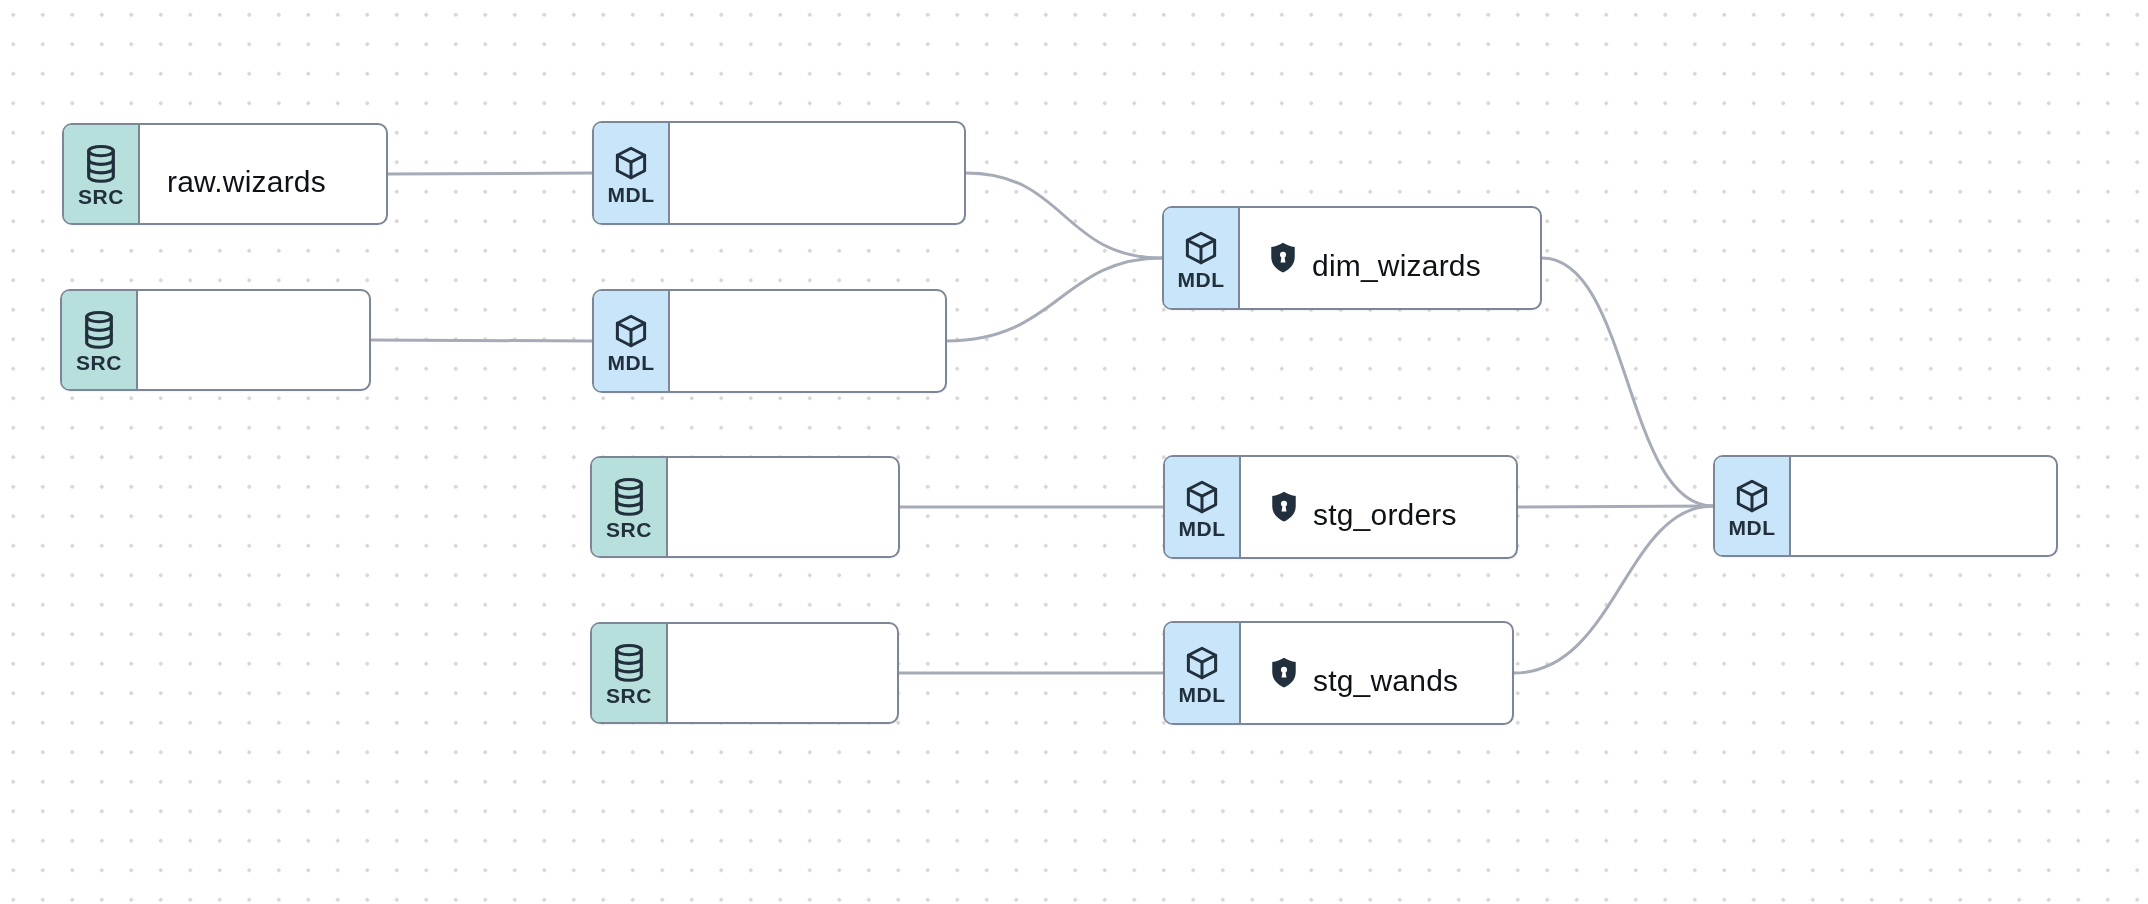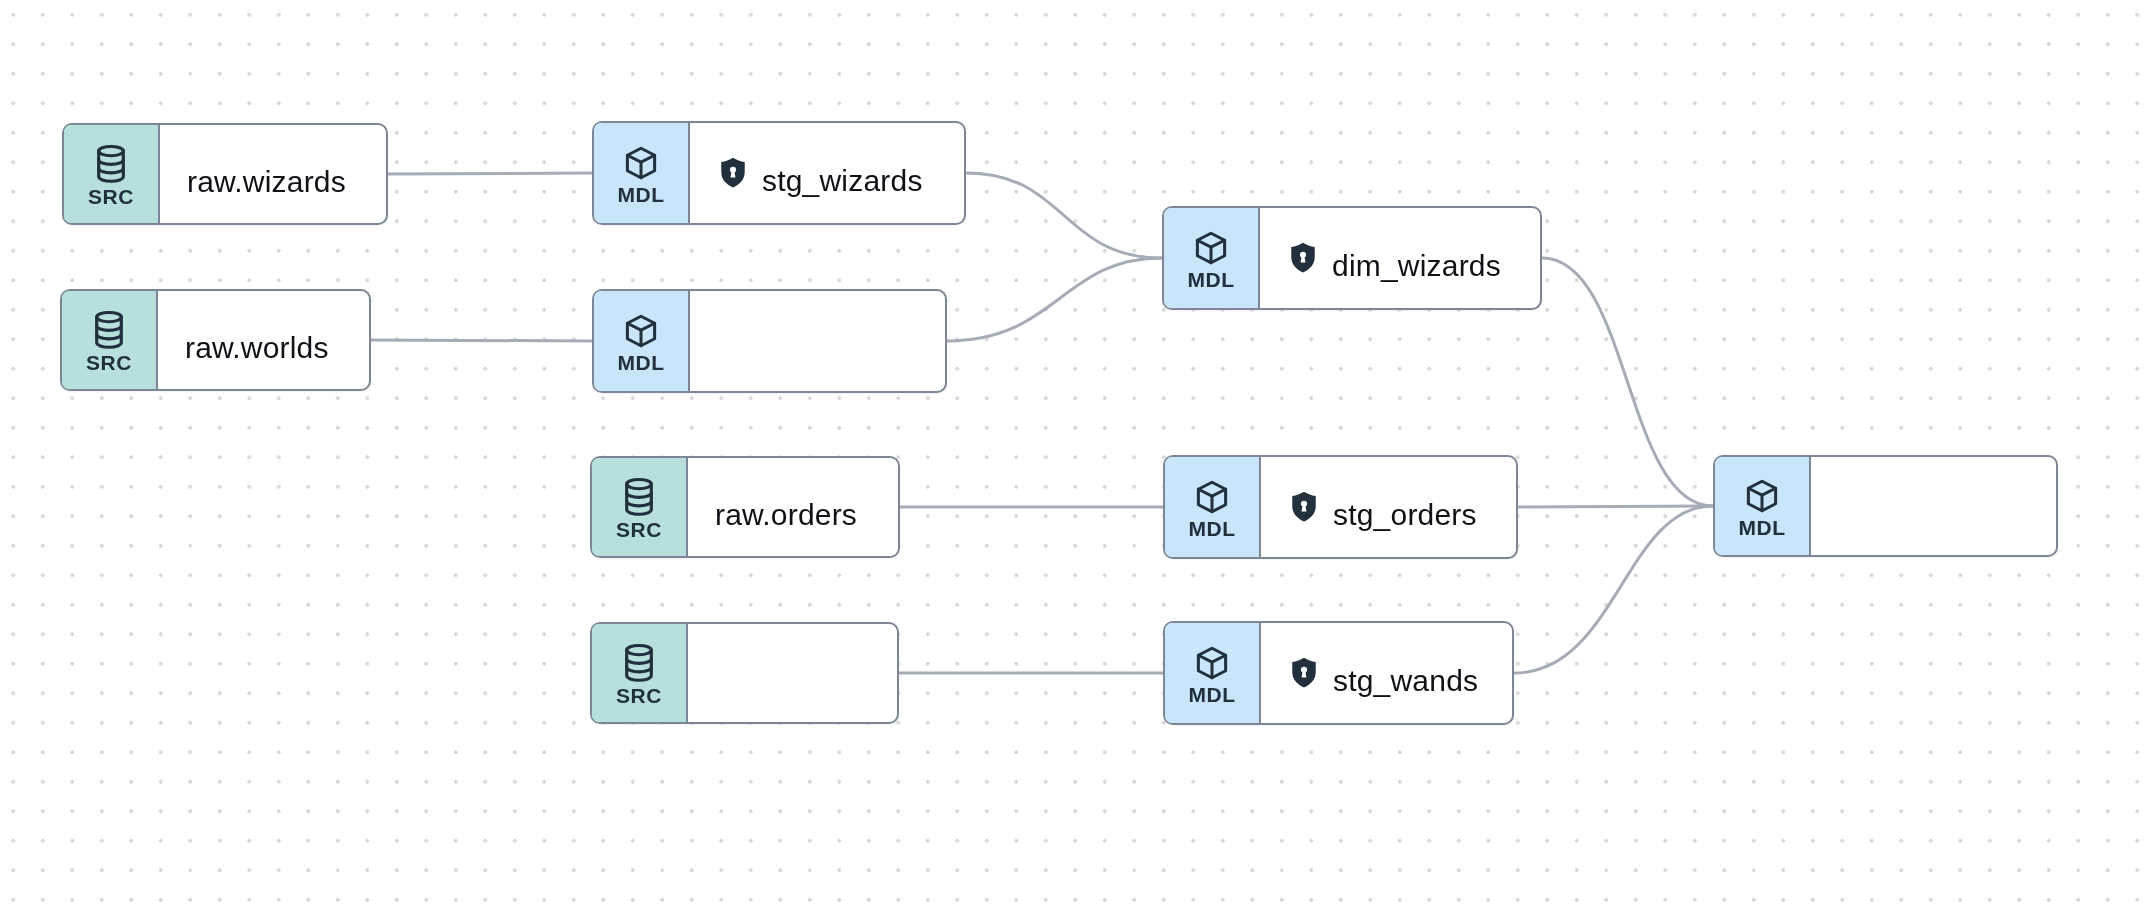--- a/index.html
+++ b/index.html
@@ -15,21 +15,21 @@
   #edges-layer{position:absolute;left:0;top:0;}
   .edge{fill:none;stroke:var(--edge,#a5abb7);stroke-width:3;stroke-linecap:round;}
   .node{
     position:absolute;display:flex;box-sizing:border-box;
     background:var(--node-bg,#fff);
     border:2px solid var(--node-border,#7d8697);
     border-radius:10px;
     box-shadow:0 1px 2px rgba(20,30,50,.06);
   }
   .badge{
-    width:96px;flex:none;box-sizing:border-box;
+    width:76px;flex:none;box-sizing:border-box;
     border-right:2px solid var(--node-border,#7d8697);
     border-radius:7px 0 0 7px;
     display:flex;flex-direction:column;align-items:center;justify-content:center;
     padding-top:4px;
   }
   .badge.src{background:var(--src-badge,#b7dfdb);}
   .badge.mdl{background:var(--mdl-badge,#c9e5f9);justify-content:center;}
   .badge-label{
     font-size:21px;font-weight:700;letter-spacing:.5px;
     color:var(--icon-dark,#22303e);line-height:1.1;margin-top:1px;
@@ -81,151 +81,135 @@
         <div class="badge mdl">
           <span class="badge-icon">
             <svg width="38" height="38" viewBox="0 0 24 24" fill="none" stroke="var(--icon-dark)" stroke-width="1.9" stroke-linejoin="round" stroke-linecap="round">
               <path d="M12 2.7 L20.6 7.1 V16.9 L12 21.3 L3.4 16.9 V7.1 Z"></path>
               <path d="M3.4 7.1 L12 11.4 L20.6 7.1"></path>
               <path d="M12 11.4 V21.3"></path>
             </svg>
           </span>
           <span class="badge-label">MDL</span>
         </div>
+      </div>
+      <div class="node" style="left: 60px; top: 289px; width: 311px; height: 102px;">
+        <div class="badge src">
+          <span class="badge-icon">
+            <svg width="36" height="40" viewBox="0 0 24 26" fill="none" stroke="var(--icon-dark)" stroke-width="2.1" stroke-linecap="round">
+              <ellipse cx="12" cy="4.4" rx="8.2" ry="3.1"></ellipse>
+              <path d="M3.8 4.4 v17 c0 1.75 3.67 3.1 8.2 3.1 s8.2 -1.35 8.2 -3.1 v-17"></path>
+              <path d="M3.8 10.1 c0 1.75 3.67 3.1 8.2 3.1 s8.2 -1.35 8.2 -3.1"></path>
+              <path d="M3.8 15.8 c0 1.75 3.67 3.1 8.2 3.1 s8.2 -1.35 8.2 -3.1"></path>
+            </svg>
+          </span>
+          <span class="badge-label">SRC</span>
+        </div>
+      </div>
+      <div class="node" style="left: 592px; top: 289px; width: 355px; height: 104px;">
+        <div class="badge mdl">
+          <span class="badge-icon">
+            <svg width="38" height="38" viewBox="0 0 24 24" fill="none" stroke="var(--icon-dark)" stroke-width="1.9" stroke-linejoin="round" stroke-linecap="round">
+              <path d="M12 2.7 L20.6 7.1 V16.9 L12 21.3 L3.4 16.9 V7.1 Z"></path>
+              <path d="M3.4 7.1 L12 11.4 L20.6 7.1"></path>
+              <path d="M12 11.4 V21.3"></path>
+            </svg>
+          </span>
+          <span class="badge-label">MDL</span>
+        </div>
+      </div>
+      <div class="node" style="left: 1162px; top: 206px; width: 380px; height: 104px;">
+        <div class="badge mdl">
+          <span class="badge-icon">
+            <svg width="38" height="38" viewBox="0 0 24 24" fill="none" stroke="var(--icon-dark)" stroke-width="1.9" stroke-linejoin="round" stroke-linecap="round">
+              <path d="M12 2.7 L20.6 7.1 V16.9 L12 21.3 L3.4 16.9 V7.1 Z"></path>
+              <path d="M3.4 7.1 L12 11.4 L20.6 7.1"></path>
+              <path d="M12 11.4 V21.3"></path>
+            </svg>
+          </span>
+          <span class="badge-label">MDL</span>
+        </div>
         <div class="node-body">
           <span class="shield-wrap">
             <svg width="32" height="35" viewBox="0 0 24 26">
               <path fill="var(--icon-dark)" d="M12 1.2 C9.3 3 6.4 4 3.2 4.35 v7.6 c0 5.3 3.5 9.2 8.8 11.6 c5.3 -2.4 8.8 -6.3 8.8 -11.6 v-7.6 C17.6 4 14.7 3 12 1.2 Z"></path>
               <circle cx="12" cy="10.2" r="2.3" fill="#ffffff"></circle>
               <path d="M10.9 11.6 h2.2 l0.75 4.4 h-3.7 Z" fill="#ffffff"></path>
             </svg>
           </span>
-          <span class="node-label">stg_wizards</span>
-        </div>
-      </div>
-      <div class="node" style="left: 60px; top: 289px; width: 311px; height: 102px;">
-        <div class="badge src">
-          <span class="badge-icon">
-            <svg width="36" height="40" viewBox="0 0 24 26" fill="none" stroke="var(--icon-dark)" stroke-width="2.1" stroke-linecap="round">
-              <ellipse cx="12" cy="4.4" rx="8.2" ry="3.1"></ellipse>
-              <path d="M3.8 4.4 v17 c0 1.75 3.67 3.1 8.2 3.1 s8.2 -1.35 8.2 -3.1 v-17"></path>
-              <path d="M3.8 10.1 c0 1.75 3.67 3.1 8.2 3.1 s8.2 -1.35 8.2 -3.1"></path>
-              <path d="M3.8 15.8 c0 1.75 3.67 3.1 8.2 3.1 s8.2 -1.35 8.2 -3.1"></path>
-            </svg>
-          </span>
-          <span class="badge-label">SRC</span>
-        </div>
-        <div class="node-body">
-          <span class="node-label">raw.worlds</span>
-        </div>
-      </div>
-      <div class="node" style="left: 592px; top: 289px; width: 355px; height: 104px;">
-        <div class="badge mdl">
-          <span class="badge-icon">
-            <svg width="38" height="38" viewBox="0 0 24 24" fill="none" stroke="var(--icon-dark)" stroke-width="1.9" stroke-linejoin="round" stroke-linecap="round">
-              <path d="M12 2.7 L20.6 7.1 V16.9 L12 21.3 L3.4 16.9 V7.1 Z"></path>
-              <path d="M3.4 7.1 L12 11.4 L20.6 7.1"></path>
-              <path d="M12 11.4 V21.3"></path>
-            </svg>
-          </span>
-          <span class="badge-label">MDL</span>
-        </div>
-      </div>
-      <div class="node" style="left: 1162px; top: 206px; width: 380px; height: 104px;">
+          <span class="node-label">dim_wizards</span>
+        </div>
+      </div>
+      <div class="node" style="left: 590px; top: 456px; width: 310px; height: 102px;">
+        <div class="badge src">
+          <span class="badge-icon">
+            <svg width="36" height="40" viewBox="0 0 24 26" fill="none" stroke="var(--icon-dark)" stroke-width="2.1" stroke-linecap="round">
+              <ellipse cx="12" cy="4.4" rx="8.2" ry="3.1"></ellipse>
+              <path d="M3.8 4.4 v17 c0 1.75 3.67 3.1 8.2 3.1 s8.2 -1.35 8.2 -3.1 v-17"></path>
+              <path d="M3.8 10.1 c0 1.75 3.67 3.1 8.2 3.1 s8.2 -1.35 8.2 -3.1"></path>
+              <path d="M3.8 15.8 c0 1.75 3.67 3.1 8.2 3.1 s8.2 -1.35 8.2 -3.1"></path>
+            </svg>
+          </span>
+          <span class="badge-label">SRC</span>
+        </div>
+      </div>
+      <div class="node" style="left: 1163px; top: 455px; width: 355px; height: 104px;">
         <div class="badge mdl">
           <span class="badge-icon">
             <svg width="38" height="38" viewBox="0 0 24 24" fill="none" stroke="var(--icon-dark)" stroke-width="1.9" stroke-linejoin="round" stroke-linecap="round">
               <path d="M12 2.7 L20.6 7.1 V16.9 L12 21.3 L3.4 16.9 V7.1 Z"></path>
               <path d="M3.4 7.1 L12 11.4 L20.6 7.1"></path>
               <path d="M12 11.4 V21.3"></path>
             </svg>
           </span>
           <span class="badge-label">MDL</span>
         </div>
         <div class="node-body">
           <span class="shield-wrap">
             <svg width="32" height="35" viewBox="0 0 24 26">
               <path fill="var(--icon-dark)" d="M12 1.2 C9.3 3 6.4 4 3.2 4.35 v7.6 c0 5.3 3.5 9.2 8.8 11.6 c5.3 -2.4 8.8 -6.3 8.8 -11.6 v-7.6 C17.6 4 14.7 3 12 1.2 Z"></path>
               <circle cx="12" cy="10.2" r="2.3" fill="#ffffff"></circle>
               <path d="M10.9 11.6 h2.2 l0.75 4.4 h-3.7 Z" fill="#ffffff"></path>
             </svg>
           </span>
-          <span class="node-label">dim_wizards</span>
-        </div>
-      </div>
-      <div class="node" style="left: 590px; top: 456px; width: 310px; height: 102px;">
-        <div class="badge src">
-          <span class="badge-icon">
-            <svg width="36" height="40" viewBox="0 0 24 26" fill="none" stroke="var(--icon-dark)" stroke-width="2.1" stroke-linecap="round">
-              <ellipse cx="12" cy="4.4" rx="8.2" ry="3.1"></ellipse>
-              <path d="M3.8 4.4 v17 c0 1.75 3.67 3.1 8.2 3.1 s8.2 -1.35 8.2 -3.1 v-17"></path>
-              <path d="M3.8 10.1 c0 1.75 3.67 3.1 8.2 3.1 s8.2 -1.35 8.2 -3.1"></path>
-              <path d="M3.8 15.8 c0 1.75 3.67 3.1 8.2 3.1 s8.2 -1.35 8.2 -3.1"></path>
-            </svg>
-          </span>
-          <span class="badge-label">SRC</span>
-        </div>
-        <div class="node-body">
-          <span class="node-label">raw.orders</span>
-        </div>
-      </div>
-      <div class="node" style="left: 1163px; top: 455px; width: 355px; height: 104px;">
+          <span class="node-label">stg_orders</span>
+        </div>
+      </div>
+      <div class="node" style="left: 590px; top: 622px; width: 309px; height: 102px;">
+        <div class="badge src">
+          <span class="badge-icon">
+            <svg width="36" height="40" viewBox="0 0 24 26" fill="none" stroke="var(--icon-dark)" stroke-width="2.1" stroke-linecap="round">
+              <ellipse cx="12" cy="4.4" rx="8.2" ry="3.1"></ellipse>
+              <path d="M3.8 4.4 v17 c0 1.75 3.67 3.1 8.2 3.1 s8.2 -1.35 8.2 -3.1 v-17"></path>
+              <path d="M3.8 10.1 c0 1.75 3.67 3.1 8.2 3.1 s8.2 -1.35 8.2 -3.1"></path>
+              <path d="M3.8 15.8 c0 1.75 3.67 3.1 8.2 3.1 s8.2 -1.35 8.2 -3.1"></path>
+            </svg>
+          </span>
+          <span class="badge-label">SRC</span>
+        </div>
+      </div>
+      <div class="node" style="left: 1163px; top: 621px; width: 351px; height: 104px;">
         <div class="badge mdl">
           <span class="badge-icon">
             <svg width="38" height="38" viewBox="0 0 24 24" fill="none" stroke="var(--icon-dark)" stroke-width="1.9" stroke-linejoin="round" stroke-linecap="round">
               <path d="M12 2.7 L20.6 7.1 V16.9 L12 21.3 L3.4 16.9 V7.1 Z"></path>
               <path d="M3.4 7.1 L12 11.4 L20.6 7.1"></path>
               <path d="M12 11.4 V21.3"></path>
             </svg>
           </span>
           <span class="badge-label">MDL</span>
         </div>
         <div class="node-body">
           <span class="shield-wrap">
             <svg width="32" height="35" viewBox="0 0 24 26">
               <path fill="var(--icon-dark)" d="M12 1.2 C9.3 3 6.4 4 3.2 4.35 v7.6 c0 5.3 3.5 9.2 8.8 11.6 c5.3 -2.4 8.8 -6.3 8.8 -11.6 v-7.6 C17.6 4 14.7 3 12 1.2 Z"></path>
               <circle cx="12" cy="10.2" r="2.3" fill="#ffffff"></circle>
               <path d="M10.9 11.6 h2.2 l0.75 4.4 h-3.7 Z" fill="#ffffff"></path>
             </svg>
           </span>
-          <span class="node-label">stg_orders</span>
-        </div>
-      </div>
-      <div class="node" style="left: 590px; top: 622px; width: 309px; height: 102px;">
-        <div class="badge src">
-          <span class="badge-icon">
-            <svg width="36" height="40" viewBox="0 0 24 26" fill="none" stroke="var(--icon-dark)" stroke-width="2.1" stroke-linecap="round">
-              <ellipse cx="12" cy="4.4" rx="8.2" ry="3.1"></ellipse>
-              <path d="M3.8 4.4 v17 c0 1.75 3.67 3.1 8.2 3.1 s8.2 -1.35 8.2 -3.1 v-17"></path>
-              <path d="M3.8 10.1 c0 1.75 3.67 3.1 8.2 3.1 s8.2 -1.35 8.2 -3.1"></path>
-              <path d="M3.8 15.8 c0 1.75 3.67 3.1 8.2 3.1 s8.2 -1.35 8.2 -3.1"></path>
-            </svg>
-          </span>
-          <span class="badge-label">SRC</span>
-        </div>
-      </div>
-      <div class="node" style="left: 1163px; top: 621px; width: 351px; height: 104px;">
-        <div class="badge mdl">
-          <span class="badge-icon">
-            <svg width="38" height="38" viewBox="0 0 24 24" fill="none" stroke="var(--icon-dark)" stroke-width="1.9" stroke-linejoin="round" stroke-linecap="round">
-              <path d="M12 2.7 L20.6 7.1 V16.9 L12 21.3 L3.4 16.9 V7.1 Z"></path>
-              <path d="M3.4 7.1 L12 11.4 L20.6 7.1"></path>
-              <path d="M12 11.4 V21.3"></path>
-            </svg>
-          </span>
-          <span class="badge-label">MDL</span>
-        </div>
-        <div class="node-body">
-          <span class="shield-wrap">
-            <svg width="32" height="35" viewBox="0 0 24 26">
-              <path fill="var(--icon-dark)" d="M12 1.2 C9.3 3 6.4 4 3.2 4.35 v7.6 c0 5.3 3.5 9.2 8.8 11.6 c5.3 -2.4 8.8 -6.3 8.8 -11.6 v-7.6 C17.6 4 14.7 3 12 1.2 Z"></path>
-              <circle cx="12" cy="10.2" r="2.3" fill="#ffffff"></circle>
-              <path d="M10.9 11.6 h2.2 l0.75 4.4 h-3.7 Z" fill="#ffffff"></path>
-            </svg>
-          </span>
           <span class="node-label">stg_wands</span>
         </div>
       </div>
       <div class="node" style="left: 1713px; top: 455px; width: 345px; height: 102px;">
         <div class="badge mdl">
           <span class="badge-icon">
             <svg width="38" height="38" viewBox="0 0 24 24" fill="none" stroke="var(--icon-dark)" stroke-width="1.9" stroke-linejoin="round" stroke-linecap="round">
               <path d="M12 2.7 L20.6 7.1 V16.9 L12 21.3 L3.4 16.9 V7.1 Z"></path>
               <path d="M3.4 7.1 L12 11.4 L20.6 7.1"></path>
               <path d="M12 11.4 V21.3"></path>

